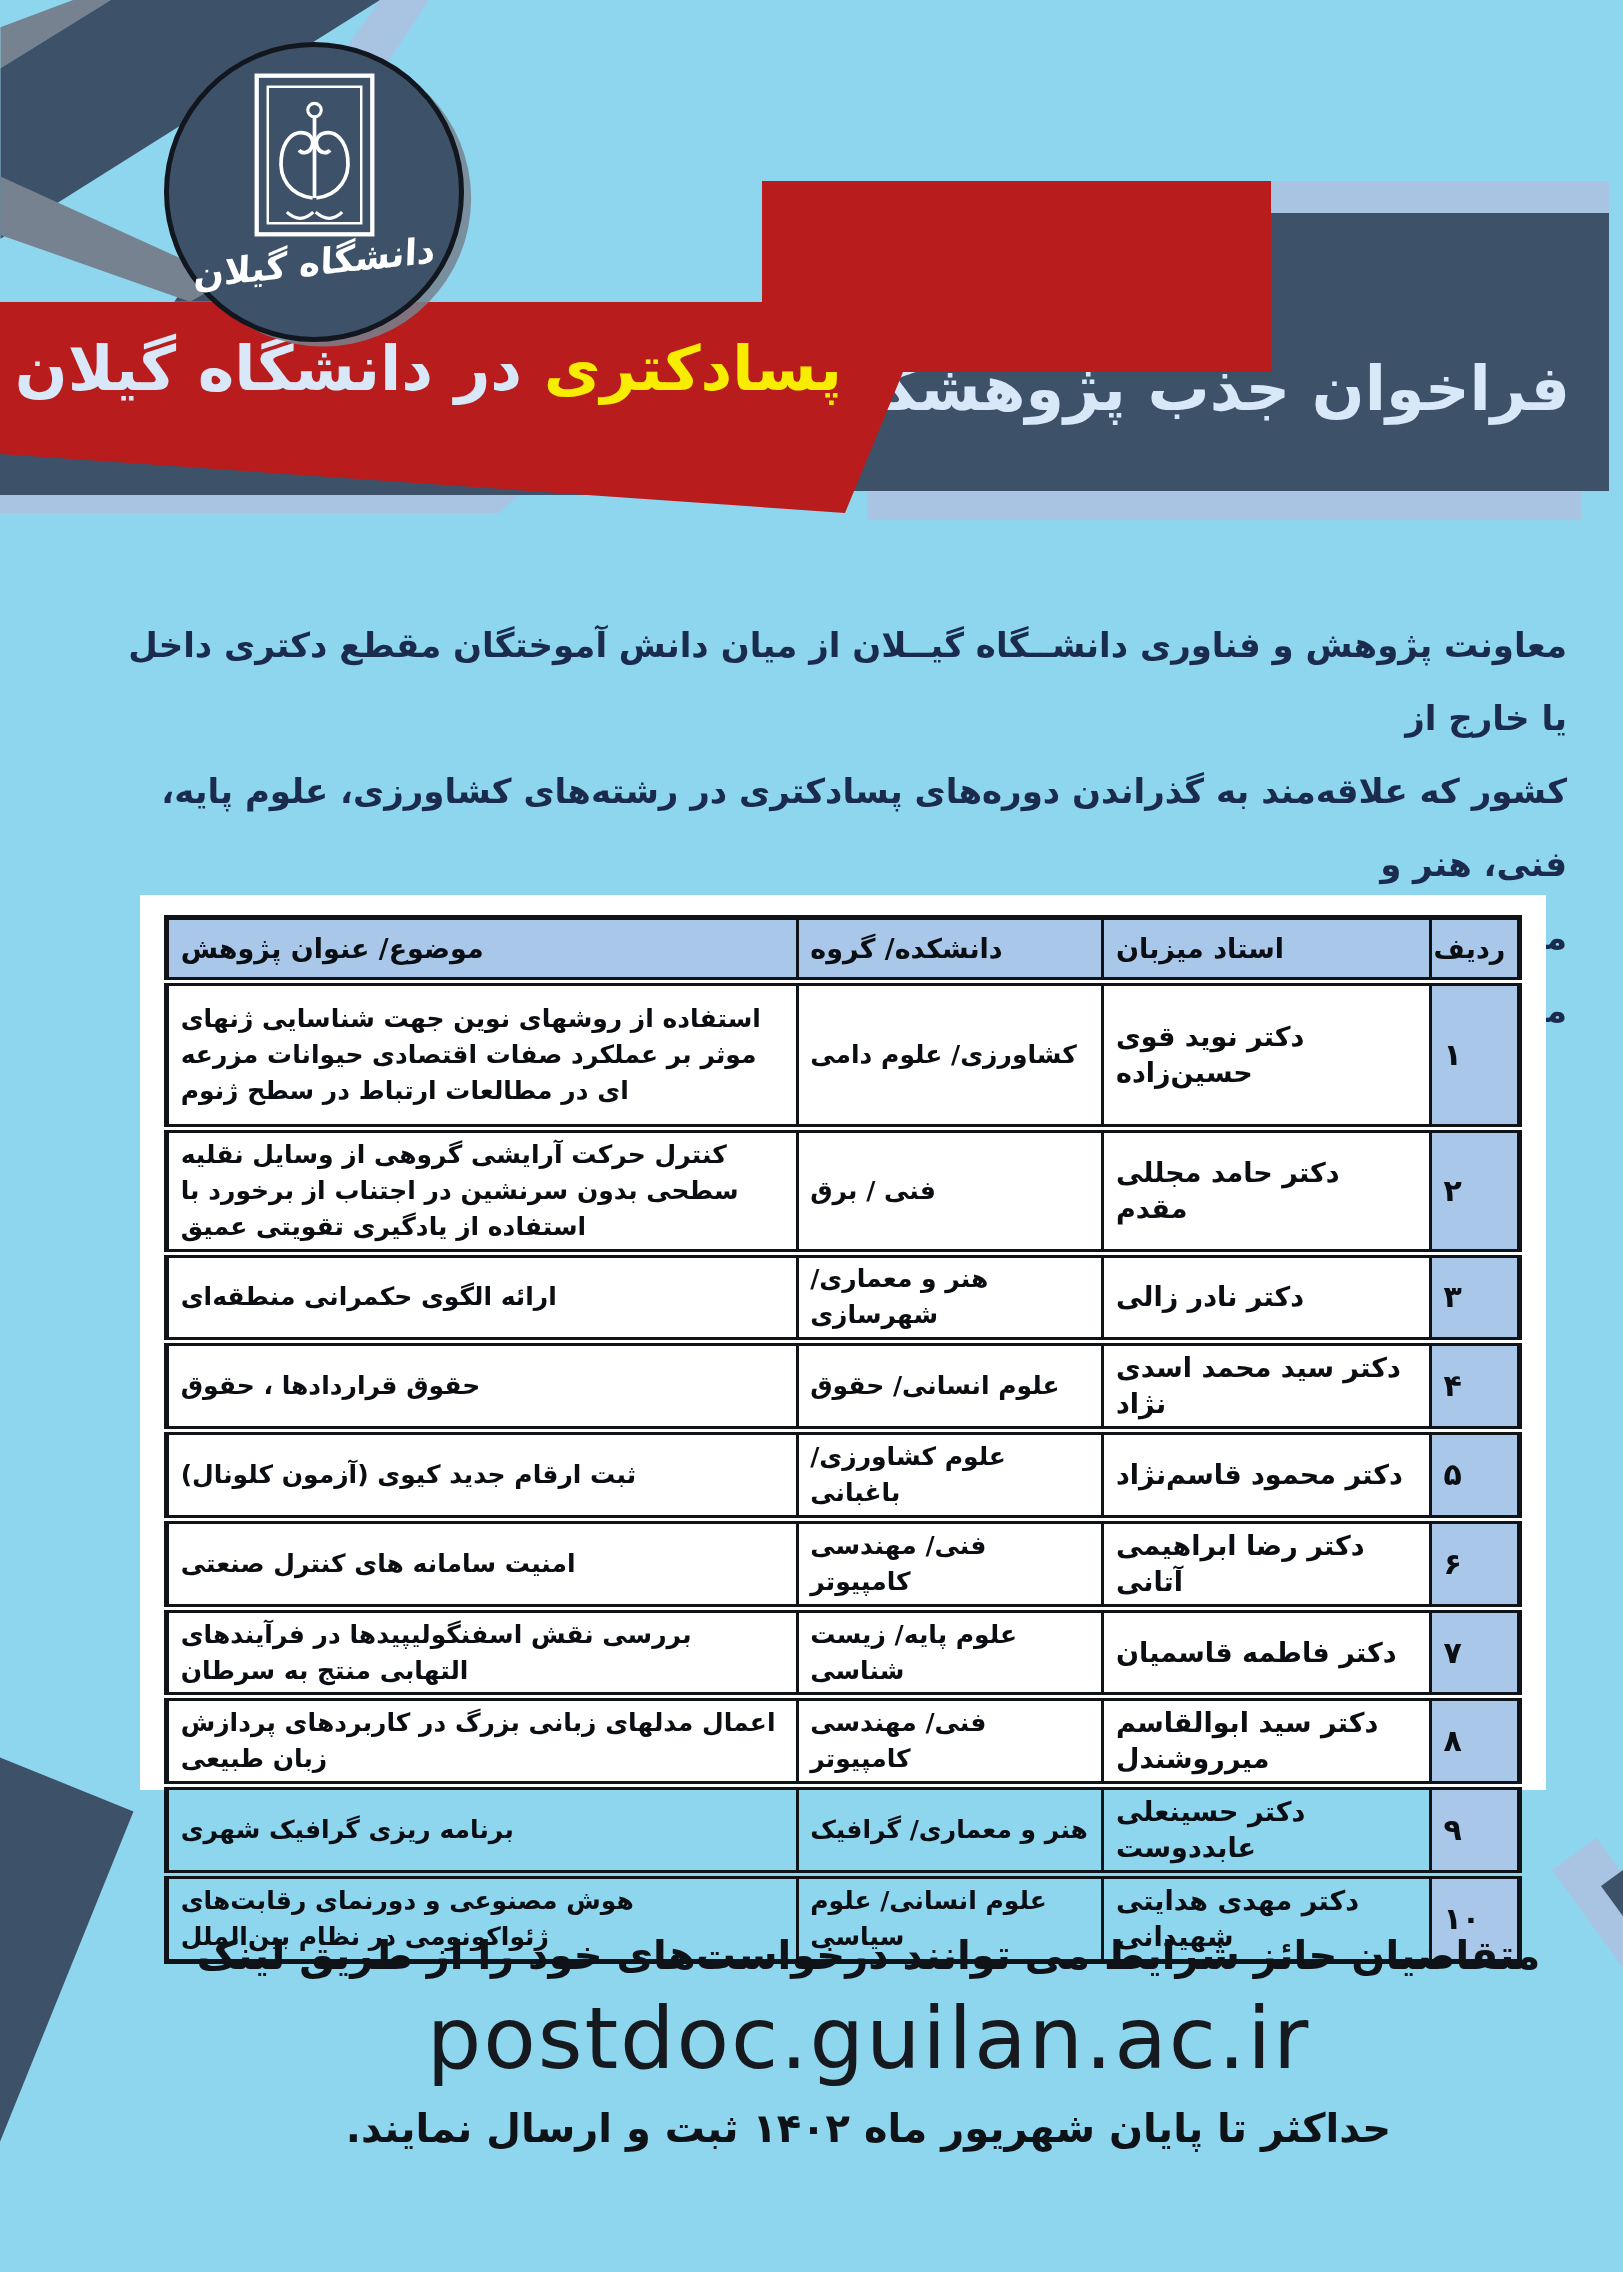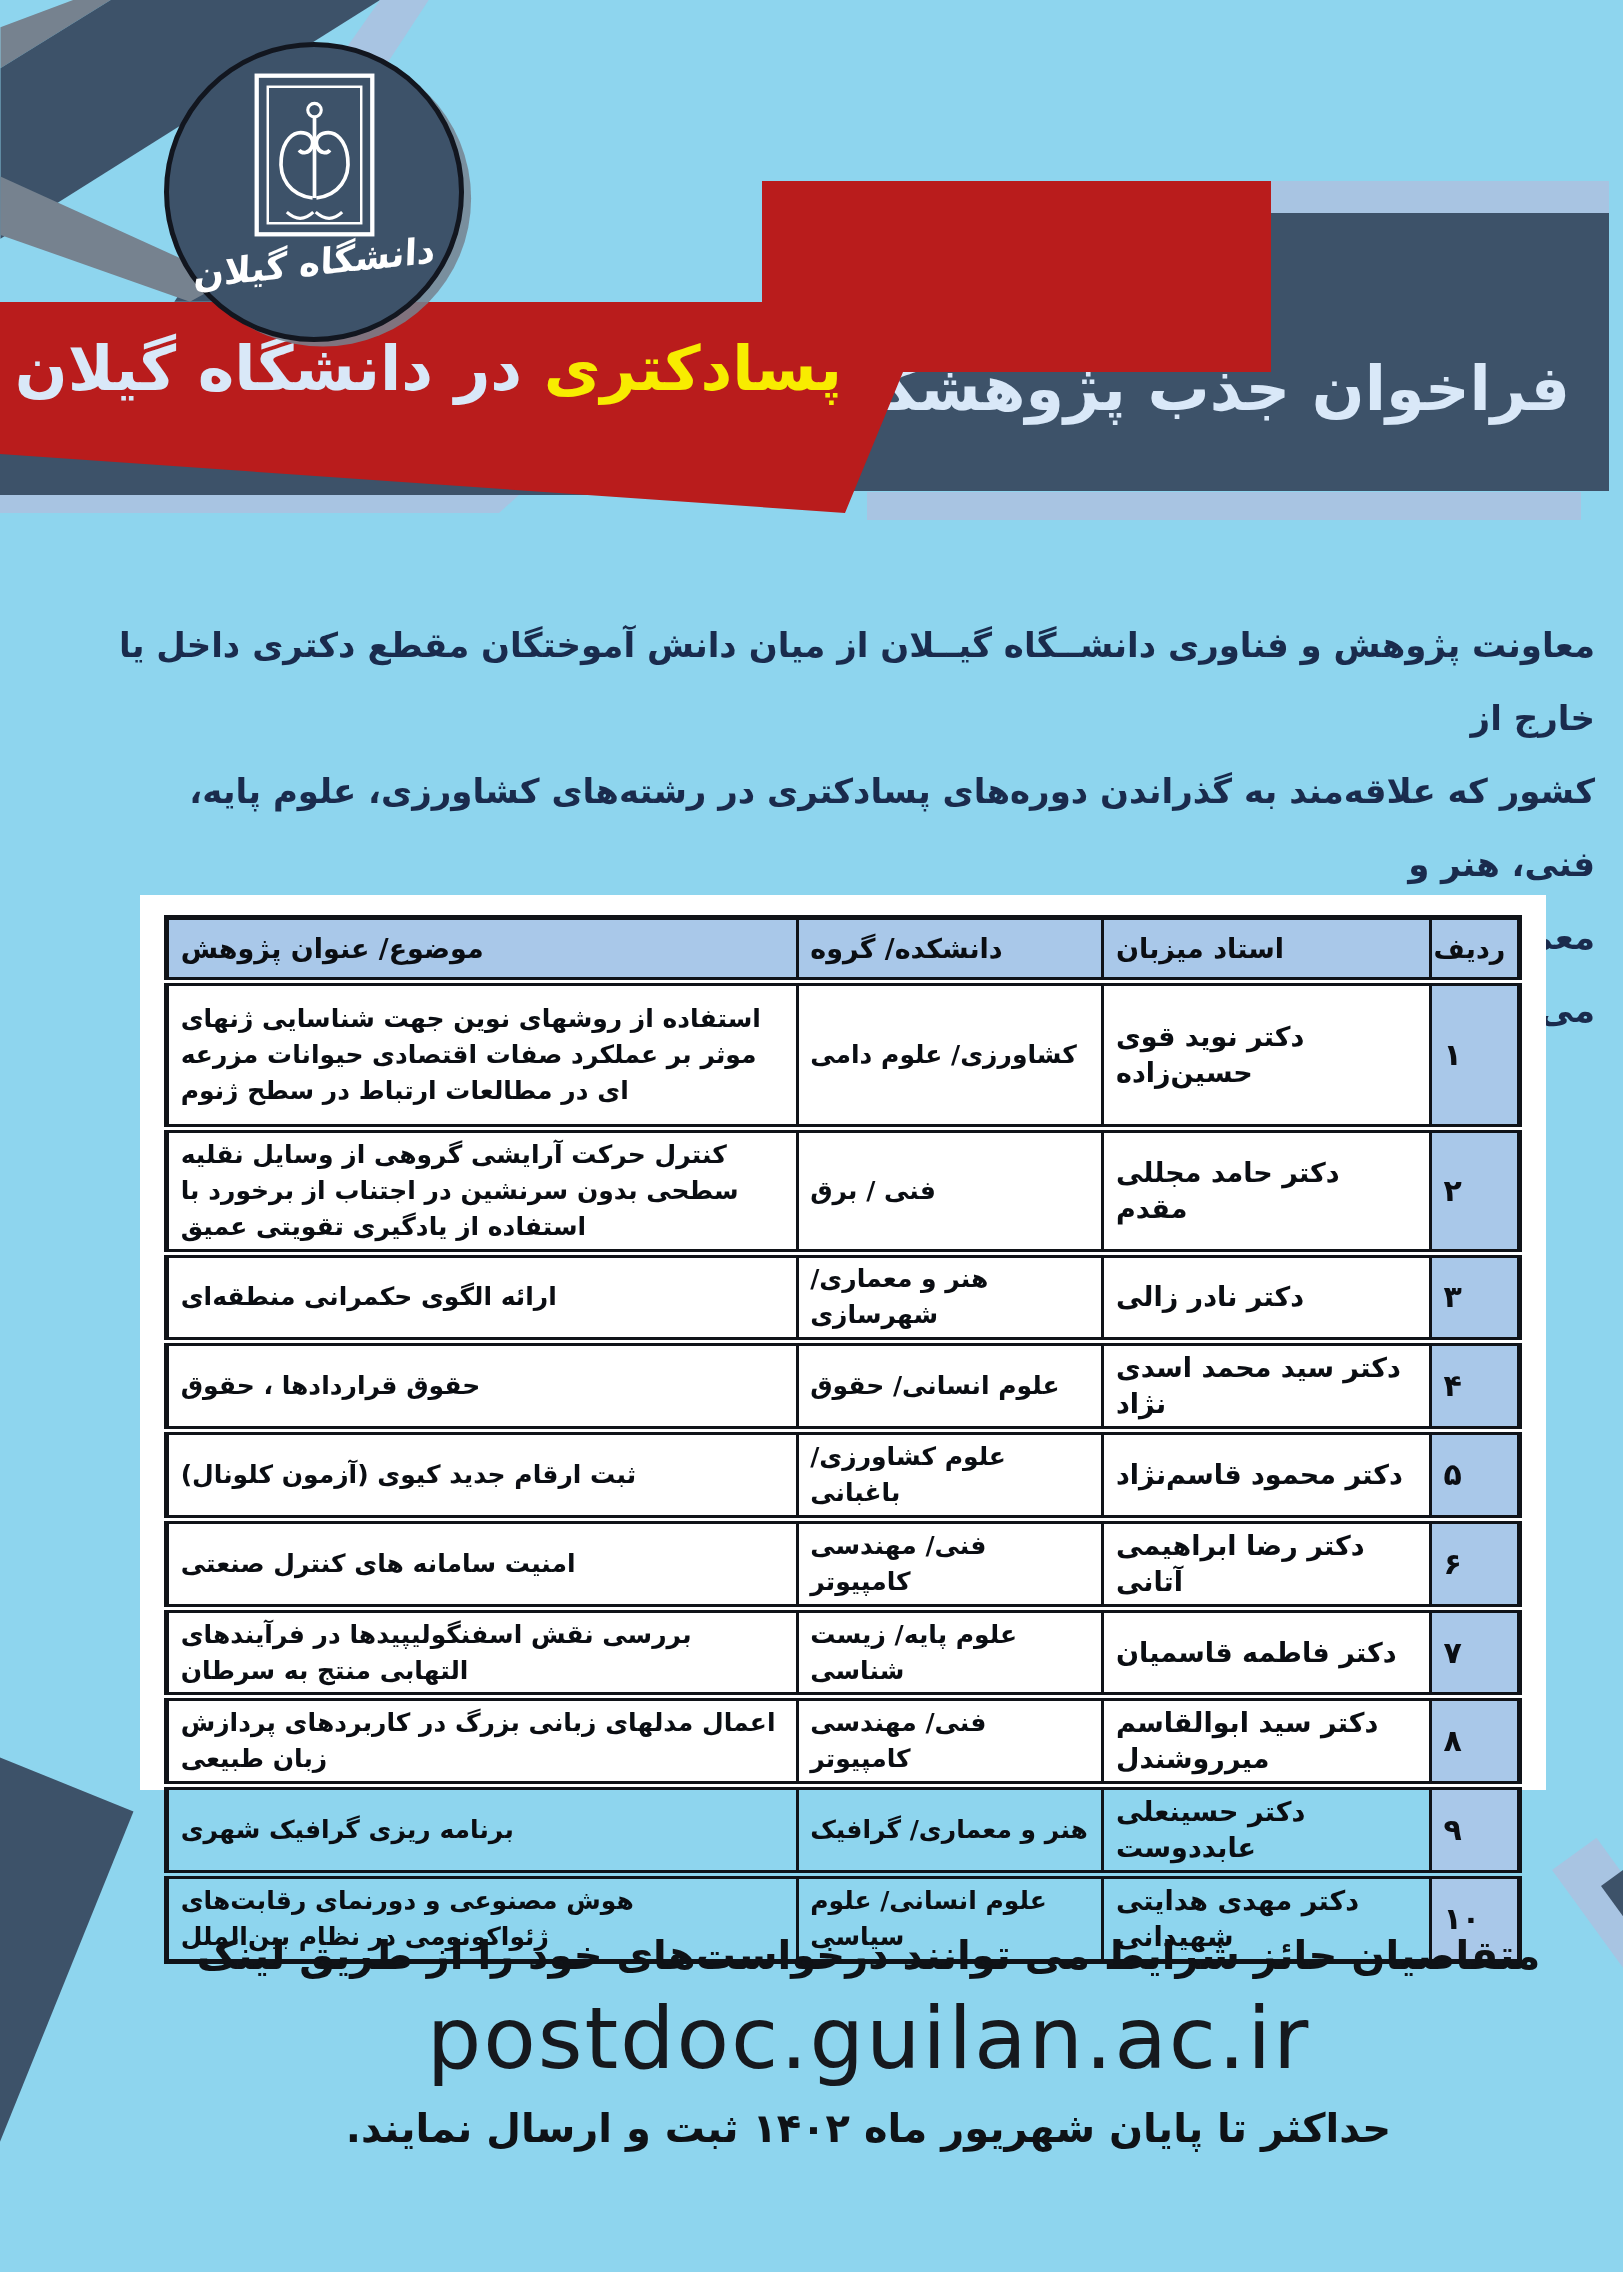--- a/index.html
+++ b/index.html
@@ -34,21 +34,21 @@
   .logo{
     position:absolute; left:164px; top:42px; width:300px; height:300px; border-radius:50%;
     background:#3d5269; border:5.2px solid #12161f; box-sizing:border-box;
     box-shadow:9px 6.5px 0 -1.9px rgba(118,130,143,.85);
     display:flex; flex-direction:column; align-items:center; justify-content:flex-start;
   }
   .logo svg{margin-top:25px;}
   .logo-script{color:#ffffff; font-size:36px; font-weight:bold; transform:rotate(-6deg) skewX(-8deg);
     margin-top:3.9px; direction:rtl;}
   
-  .intro{position:absolute; right:28px; left:97px; top:609px; direction:rtl; text-align:right;
+  .intro{position:absolute; right:56px; left:97px; top:609px; direction:rtl; text-align:right;
     color:#1a2b4d; font-size:34px; font-weight:bold; line-height:73px;}
   
   .panel{position:absolute; left:140px; top:895px; width:1406px; height:895px; background:#ffffff;
     box-sizing:border-box; padding:20px 24px;}
   table.data-table{width:100%; height:855px; border-collapse:collapse; direction:rtl; table-layout:fixed;
     border:5.2px solid #101318;}
   .data-table th,.data-table td{border:3.2px solid #101318; text-align:left; vertical-align:middle;
     font-weight:bold; color:#0b0e13; padding:3.9px 11.7px; overflow:hidden;}
   .data-table th{background:#a9c8e9; font-size:27px; height:49px; border-bottom:9.7px double #101318;}
   .data-table td.row-num{background:#a9c8e9; font-size:30px;}

